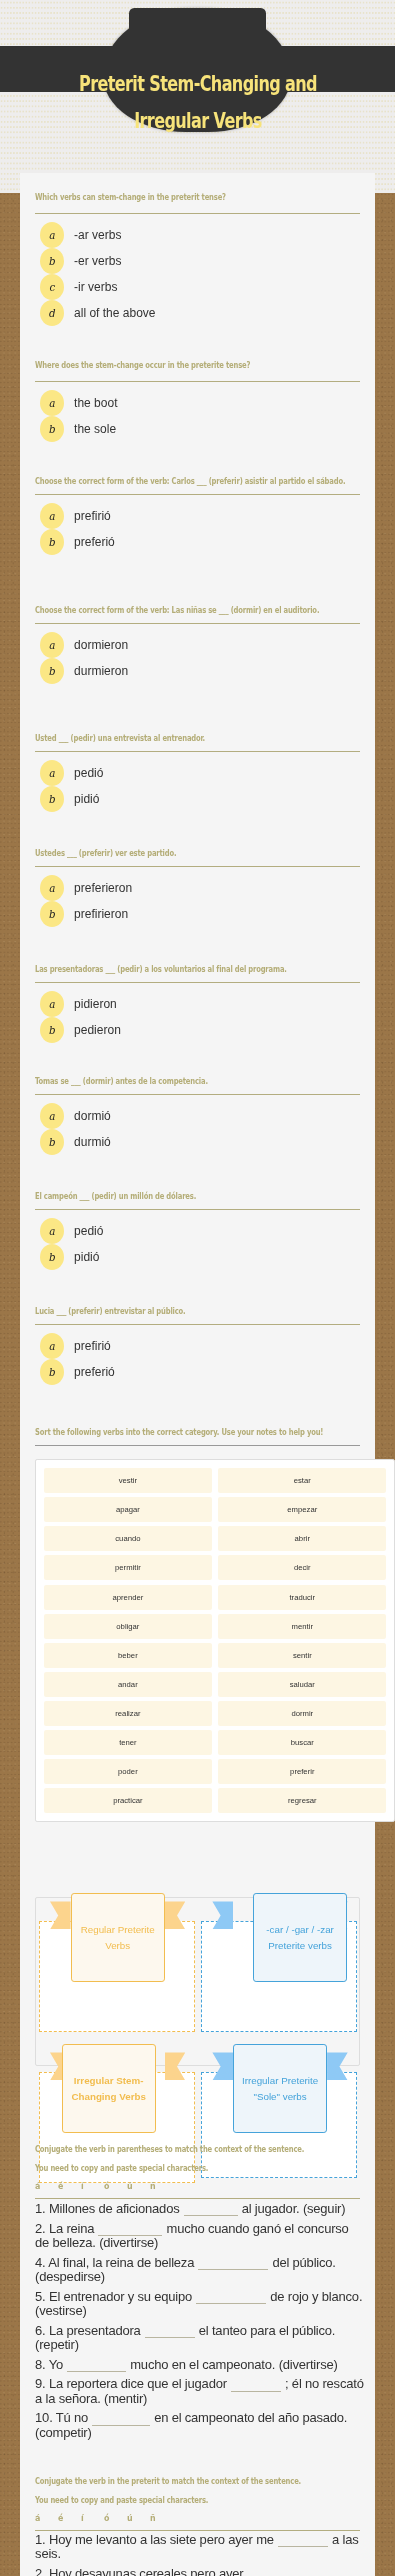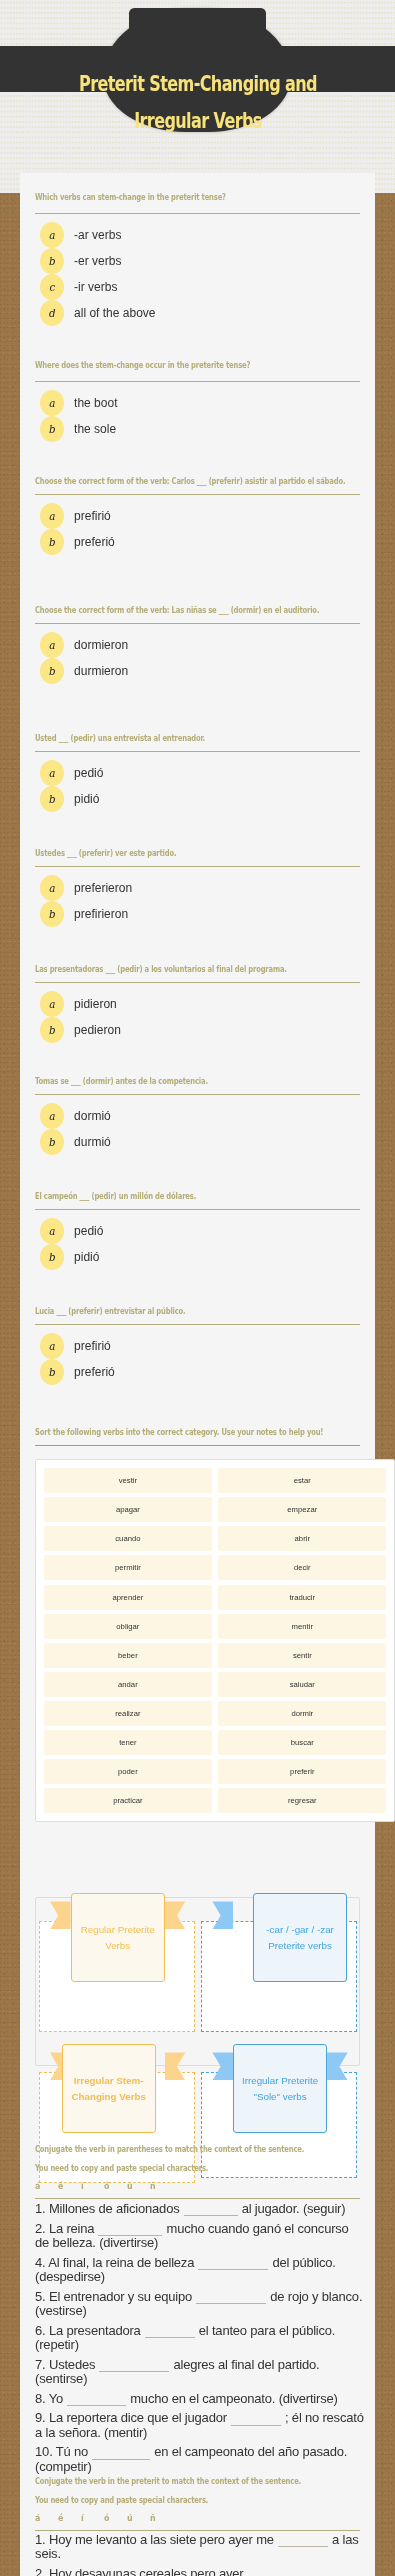--- a/index.html
+++ b/index.html
@@ -338,21 +338,20 @@
     </div>
     <div class="q-rule" style="margin-top:7.2px"></div>
   </div>
 
   <div class="fill-list" style="top:2029px">
     <div class="fill-item"><span>1. Millones de aficionados</span><span class="blank" style="width:54px"></span><span>al jugador. (seguir)</span></div>
     <div class="fill-item"><span>2. La reina</span><span class="blank" style="width:64px"></span><span>mucho cuando ganó el concurso de belleza. (divertirse)</span></div>
     <div class="fill-item"><span>4. Al final, la reina de belleza</span><span class="blank" style="width:70px"></span><span>del público. (despedirse)</span></div>
     <div class="fill-item"><span>5. El entrenador y su equipo</span><span class="blank" style="width:70px"></span><span>de rojo y blanco. (vestirse)</span></div>
     <div class="fill-item"><span>6. La presentadora</span><span class="blank" style="width:50px"></span><span>el tanteo para el público. (repetir)</span></div>
-    <div class="fill-item"><span>7. Ustedes</span><span class="blank" style="width:70px"></span><span>alegres al final del partido. (sentirse)</span></div>
     <div class="fill-item"><span>8. Yo</span><span class="blank" style="width:59px"></span><span>mucho en el campeonato. (divertirse)</span></div>
     <div class="fill-item"><span>9. La reportera dice que el jugador</span><span class="blank" style="width:50px"></span><span>; él no rescató a la señora. (mentir)</span></div>
     <div class="fill-item"><span>10. Tú no</span><span class="blank" style="width:58px"></span><span>en el campeonato del año pasado. (competir)</span></div>
   </div>
 
   <div class="q" style="top:2299px">
     <div class="q-title" style="line-height:18.5px">Conjugate the verb in the preterit to match the context of the sentence.</div>
     <div class="q-title" style="line-height:18.5px">You need to copy and paste special characters.</div>
     <div class="special-chars">
       <span>á</span><span>é</span><span>í</span><span>ó</span><span>ú</span><span>ñ</span>

